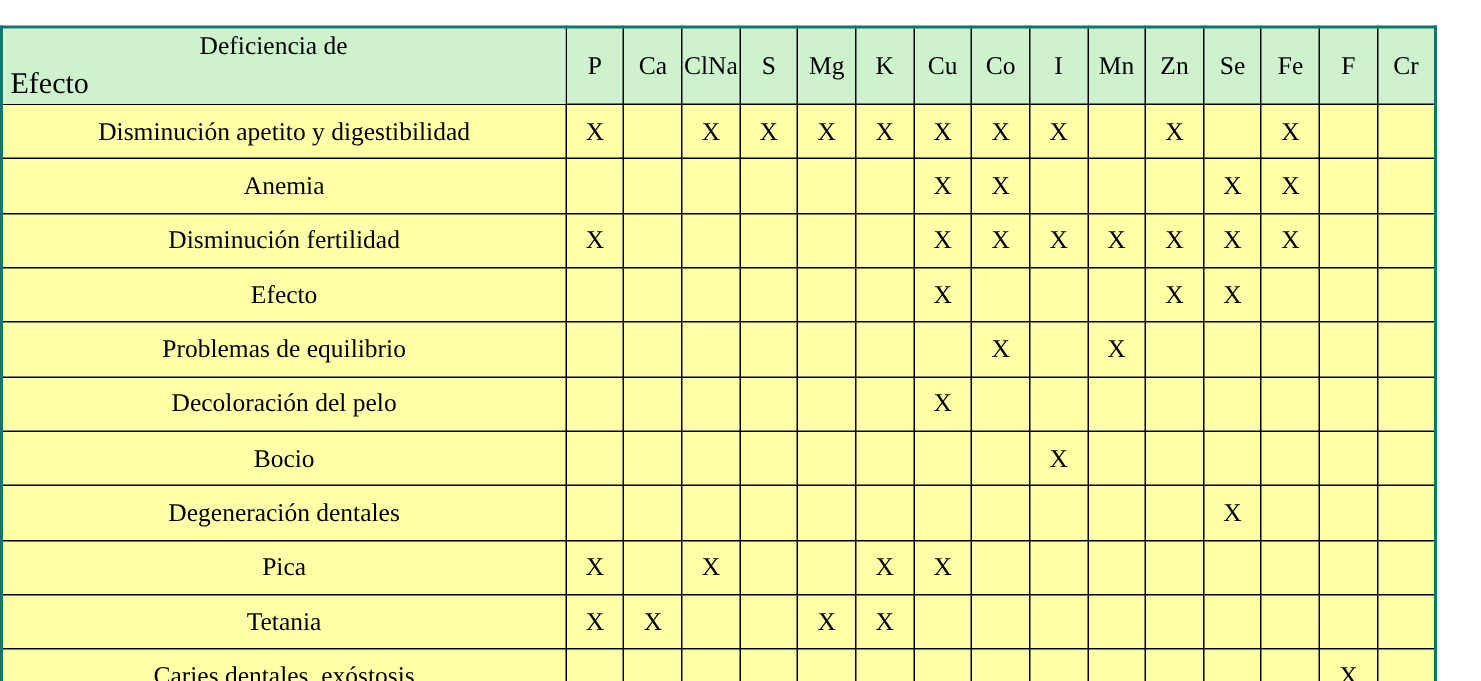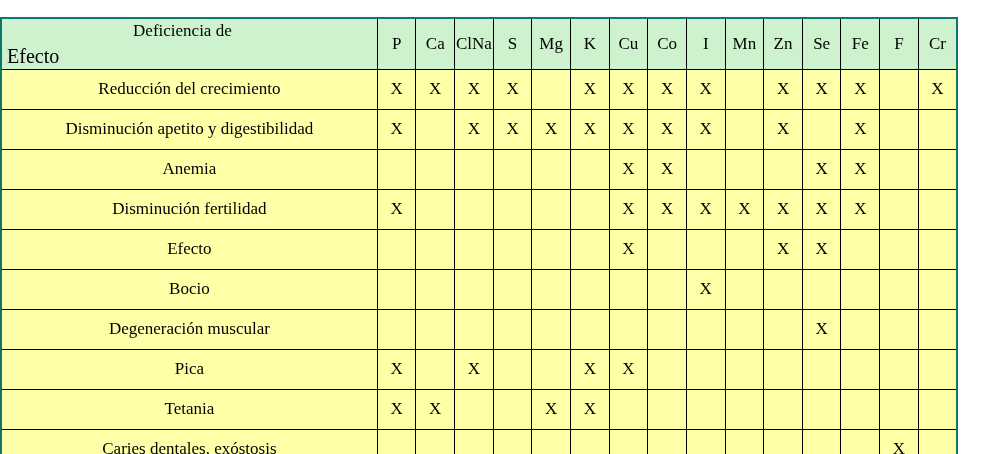--- a/index.html
+++ b/index.html
@@ -123,38 +123,20 @@
           <th>Mn</th>
           <th>Zn</th>
           <th>Se</th>
           <th>Fe</th>
           <th>F</th>
           <th>Cr</th>
         </tr>
     </thead>
     <tbody>
         <tr>
-          <td class="effect-cell">Reducción del crecimiento</td>
-          <td class="mark-cell">X</td>
-          <td class="mark-cell">X</td>
-          <td class="mark-cell">X</td>
-          <td class="mark-cell">X</td>
-          <td class="mark-cell"></td>
-          <td class="mark-cell">X</td>
-          <td class="mark-cell">X</td>
-          <td class="mark-cell">X</td>
-          <td class="mark-cell">X</td>
-          <td class="mark-cell"></td>
-          <td class="mark-cell">X</td>
-          <td class="mark-cell">X</td>
-          <td class="mark-cell">X</td>
-          <td class="mark-cell"></td>
-          <td class="mark-cell">X</td>
-        </tr>
-        <tr>
           <td class="effect-cell">Disminución apetito y digestibilidad</td>
           <td class="mark-cell">X</td>
           <td class="mark-cell"></td>
           <td class="mark-cell">X</td>
           <td class="mark-cell">X</td>
           <td class="mark-cell">X</td>
           <td class="mark-cell">X</td>
           <td class="mark-cell">X</td>
           <td class="mark-cell">X</td>
           <td class="mark-cell">X</td>
@@ -213,39 +195,75 @@
           <td class="mark-cell"></td>
           <td class="mark-cell"></td>
           <td class="mark-cell"></td>
           <td class="mark-cell">X</td>
           <td class="mark-cell">X</td>
           <td class="mark-cell"></td>
           <td class="mark-cell"></td>
           <td class="mark-cell"></td>
         </tr>
         <tr>
+          <td class="effect-cell">Problemas de equilibrio</td>
+          <td class="mark-cell"></td>
+          <td class="mark-cell"></td>
+          <td class="mark-cell"></td>
+          <td class="mark-cell"></td>
+          <td class="mark-cell"></td>
+          <td class="mark-cell"></td>
+          <td class="mark-cell"></td>
+          <td class="mark-cell">X</td>
+          <td class="mark-cell"></td>
+          <td class="mark-cell">X</td>
+          <td class="mark-cell"></td>
+          <td class="mark-cell"></td>
+          <td class="mark-cell"></td>
+          <td class="mark-cell"></td>
+          <td class="mark-cell"></td>
+        </tr>
+        <tr>
+          <td class="effect-cell">Decoloración del pelo</td>
+          <td class="mark-cell"></td>
+          <td class="mark-cell"></td>
+          <td class="mark-cell"></td>
+          <td class="mark-cell"></td>
+          <td class="mark-cell"></td>
+          <td class="mark-cell"></td>
+          <td class="mark-cell">X</td>
+          <td class="mark-cell"></td>
+          <td class="mark-cell"></td>
+          <td class="mark-cell"></td>
+          <td class="mark-cell"></td>
+          <td class="mark-cell"></td>
+          <td class="mark-cell"></td>
+          <td class="mark-cell"></td>
+          <td class="mark-cell"></td>
+        </tr>
+        <tr>
           <td class="effect-cell">Bocio</td>
           <td class="mark-cell"></td>
           <td class="mark-cell"></td>
           <td class="mark-cell"></td>
           <td class="mark-cell"></td>
           <td class="mark-cell"></td>
           <td class="mark-cell"></td>
           <td class="mark-cell"></td>
           <td class="mark-cell"></td>
           <td class="mark-cell">X</td>
           <td class="mark-cell"></td>
           <td class="mark-cell"></td>
           <td class="mark-cell"></td>
           <td class="mark-cell"></td>
           <td class="mark-cell"></td>
           <td class="mark-cell"></td>
         </tr>
         <tr>
-          <td class="effect-cell">Degeneración muscular</td>
+          <td class="effect-cell">Degeneración dentales</td>
           <td class="mark-cell"></td>
           <td class="mark-cell"></td>
           <td class="mark-cell"></td>
           <td class="mark-cell"></td>
           <td class="mark-cell"></td>
           <td class="mark-cell"></td>
           <td class="mark-cell"></td>
           <td class="mark-cell"></td>
           <td class="mark-cell"></td>
           <td class="mark-cell"></td>

